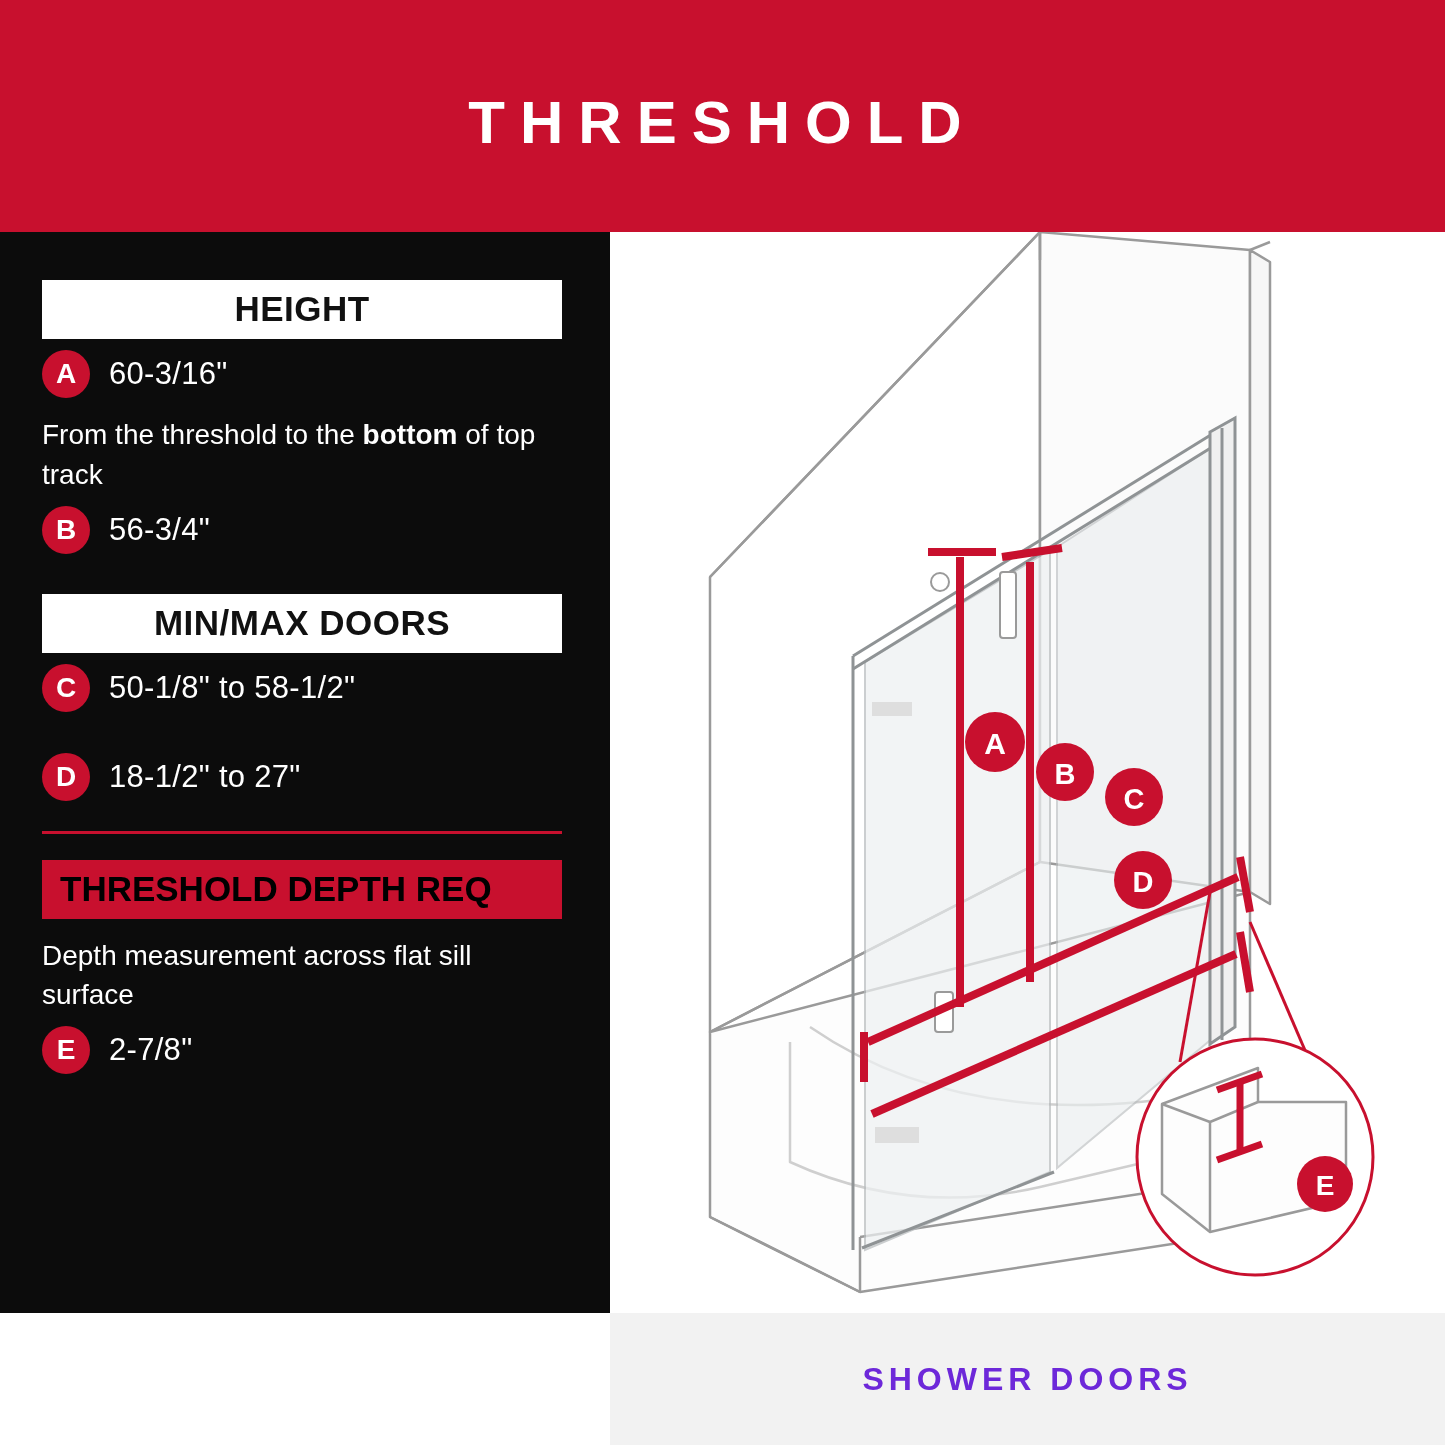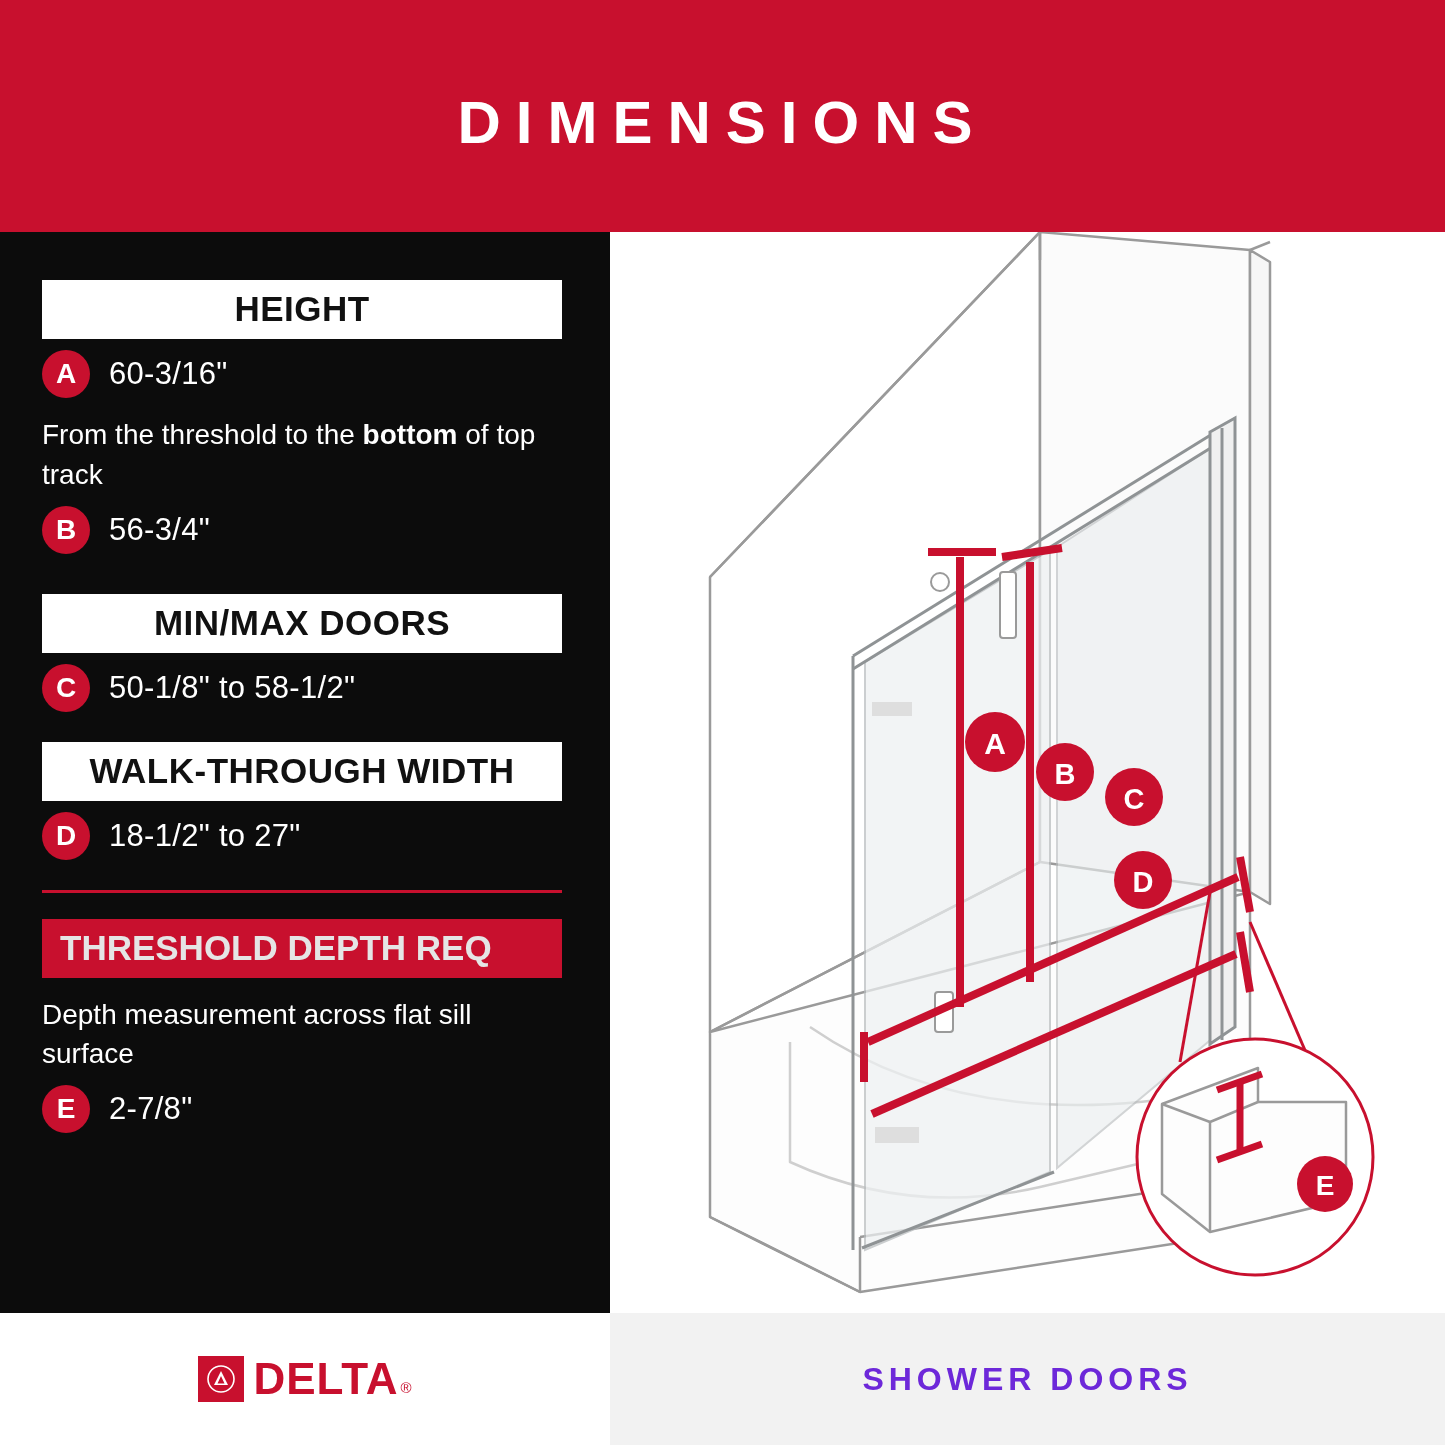--- a/index.html
+++ b/index.html
@@ -58,21 +58,21 @@
     color: #111111;
     font-size: 35px;
     font-weight: bold;
     text-align: center;
     padding: 11px 0 13px 0;
     letter-spacing: 0.5px;
     line-height: 1;
   }
   .section-bar.red {
     background: #c8102e;
-    color: #e5e5e5;
+    color: #000000;
     text-align: left;
     padding-left: 18px;
     letter-spacing: 0px;
   }
   .desc {
     color: #ffffff;
     font-size: 28px;
     line-height: 1.42;
     margin: 17px 0 9px 0;
     font-weight: 300;
@@ -183,21 +183,21 @@
     margin-bottom: 6px;
     margin-left: 2px;
   }
 </style>
 </head>
 <body>
 
 <div id="page">
 
   <div class="header">
-    <div class="header-title">DIMENSIONS</div>
+    <div class="header-title">THRESHOLD</div>
   </div>
 
   <div class="left-panel">
     <div class="panel-inner">
 
       <div class="section-bar">HEIGHT</div>
 
       <div class="row">
         <div class="badge">A</div>
         <div class="row-value">60-3/16"</div>
@@ -212,21 +212,20 @@
       <div class="spacer-lg"></div>
 
       <div class="section-bar">MIN/MAX DOORS</div>
       <div class="row">
         <div class="badge">C</div>
         <div class="row-value">50-1/8" to 58-1/2"</div>
       </div>
 
       <div class="spacer-md"></div>
 
-      <div class="section-bar">WALK-THROUGH WIDTH</div>
       <div class="row">
         <div class="badge">D</div>
         <div class="row-value">18-1/2" to 27"</div>
       </div>
 
       <div class="divider"></div>
 
       <div class="section-bar red">THRESHOLD DEPTH REQ</div>
       <div class="desc">Depth measurement across flat sill surface</div>
       <div class="row">
@@ -333,31 +332,18 @@
           <path d="M607 858 L652 842"></path>
           <path d="M607 928 L652 912"></path>
         </g>
         <circle cx="715" cy="952" r="28" fill="#c8102e"></circle>
         <text x="715" y="963" text-anchor="middle" fill="#ffffff" font-family="Liberation Sans, sans-serif" font-size="28" font-weight="bold">E</text>
       </g>
     </svg>
   </div>
 
   <div class="footer">
-    <div class="footer-left">
-      <div class="logo">
-        <div class="logo-mark">
-          <svg width="28" height="28" viewBox="0 0 28 28">
-            <circle cx="14" cy="14" r="13" fill="none" stroke="#ffffff" stroke-width="1.6"></circle>
-            <polygon points="14,6 21,20 7,20" fill="#ffffff"></polygon>
-            <polygon points="14,11 17.5,18.5 10.5,18.5" fill="#c8102e"></polygon>
-          </svg>
-        </div>
-        <div class="logo-text">DELTA</div>
-        <div class="logo-reg">®</div>
-      </div>
-    </div>
     <div class="footer-right">
       <div class="footer-right-label">SHOWER DOORS</div>
     </div>
   </div>
 
 </div>
 
 </body></html>

